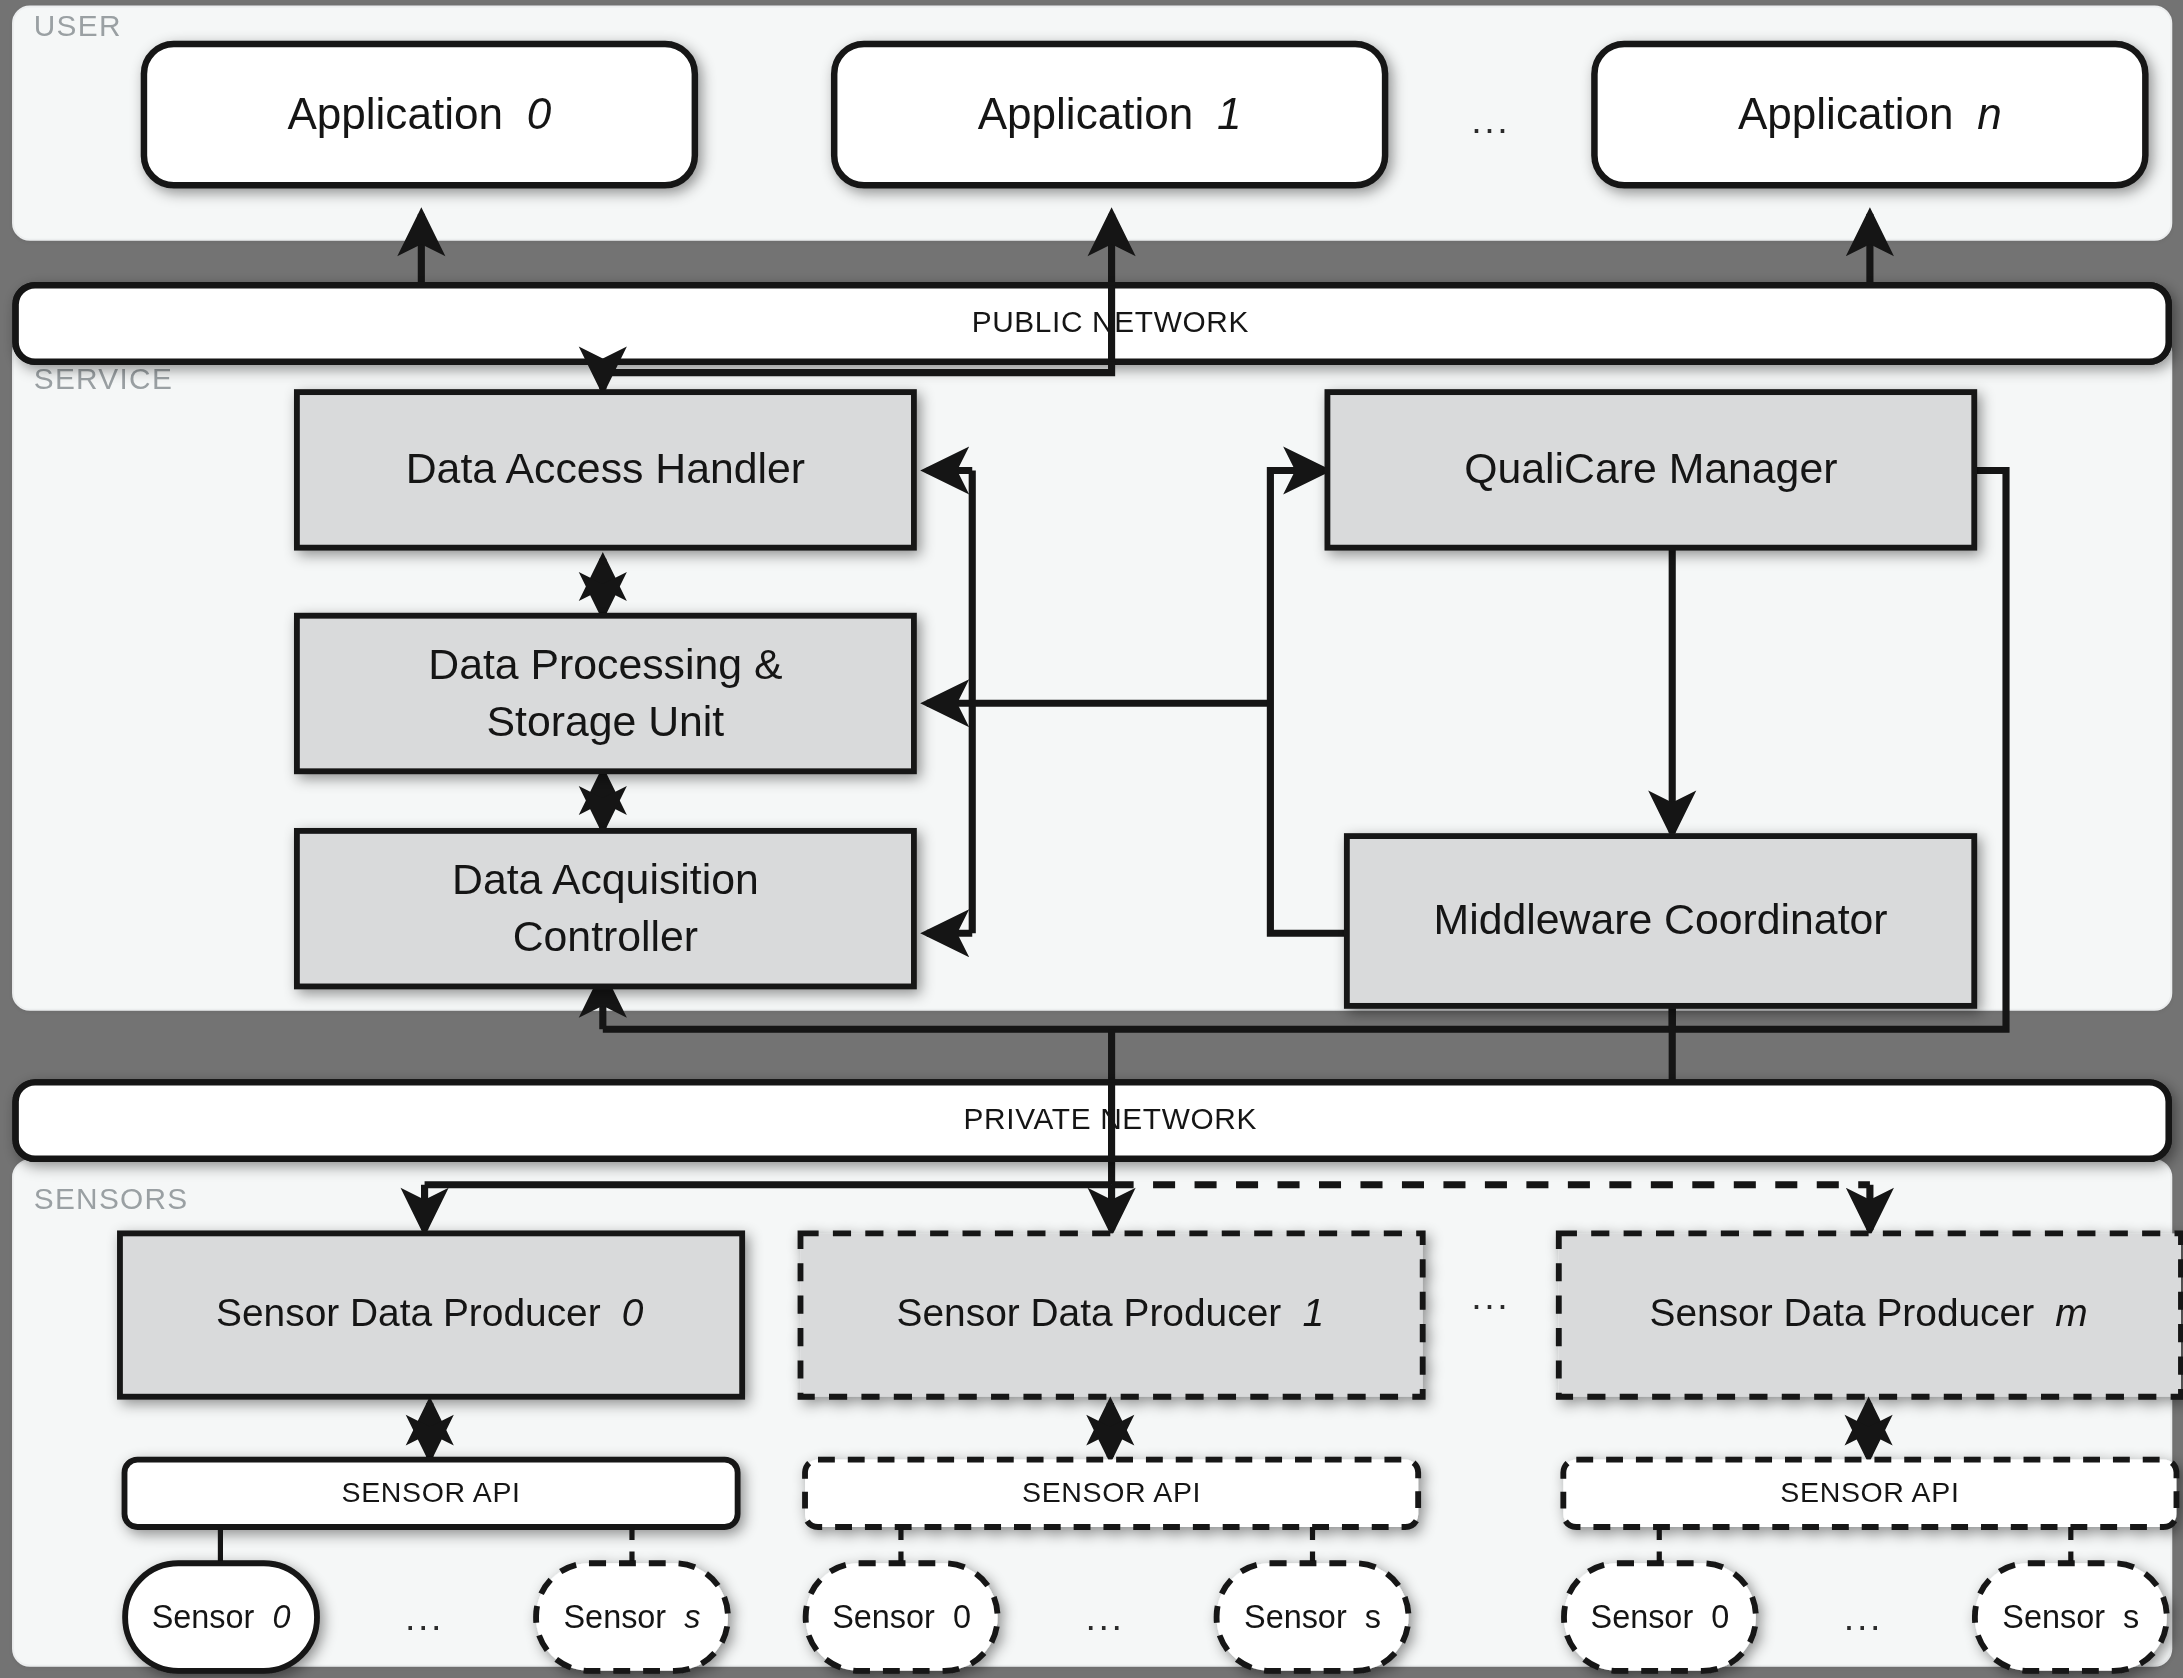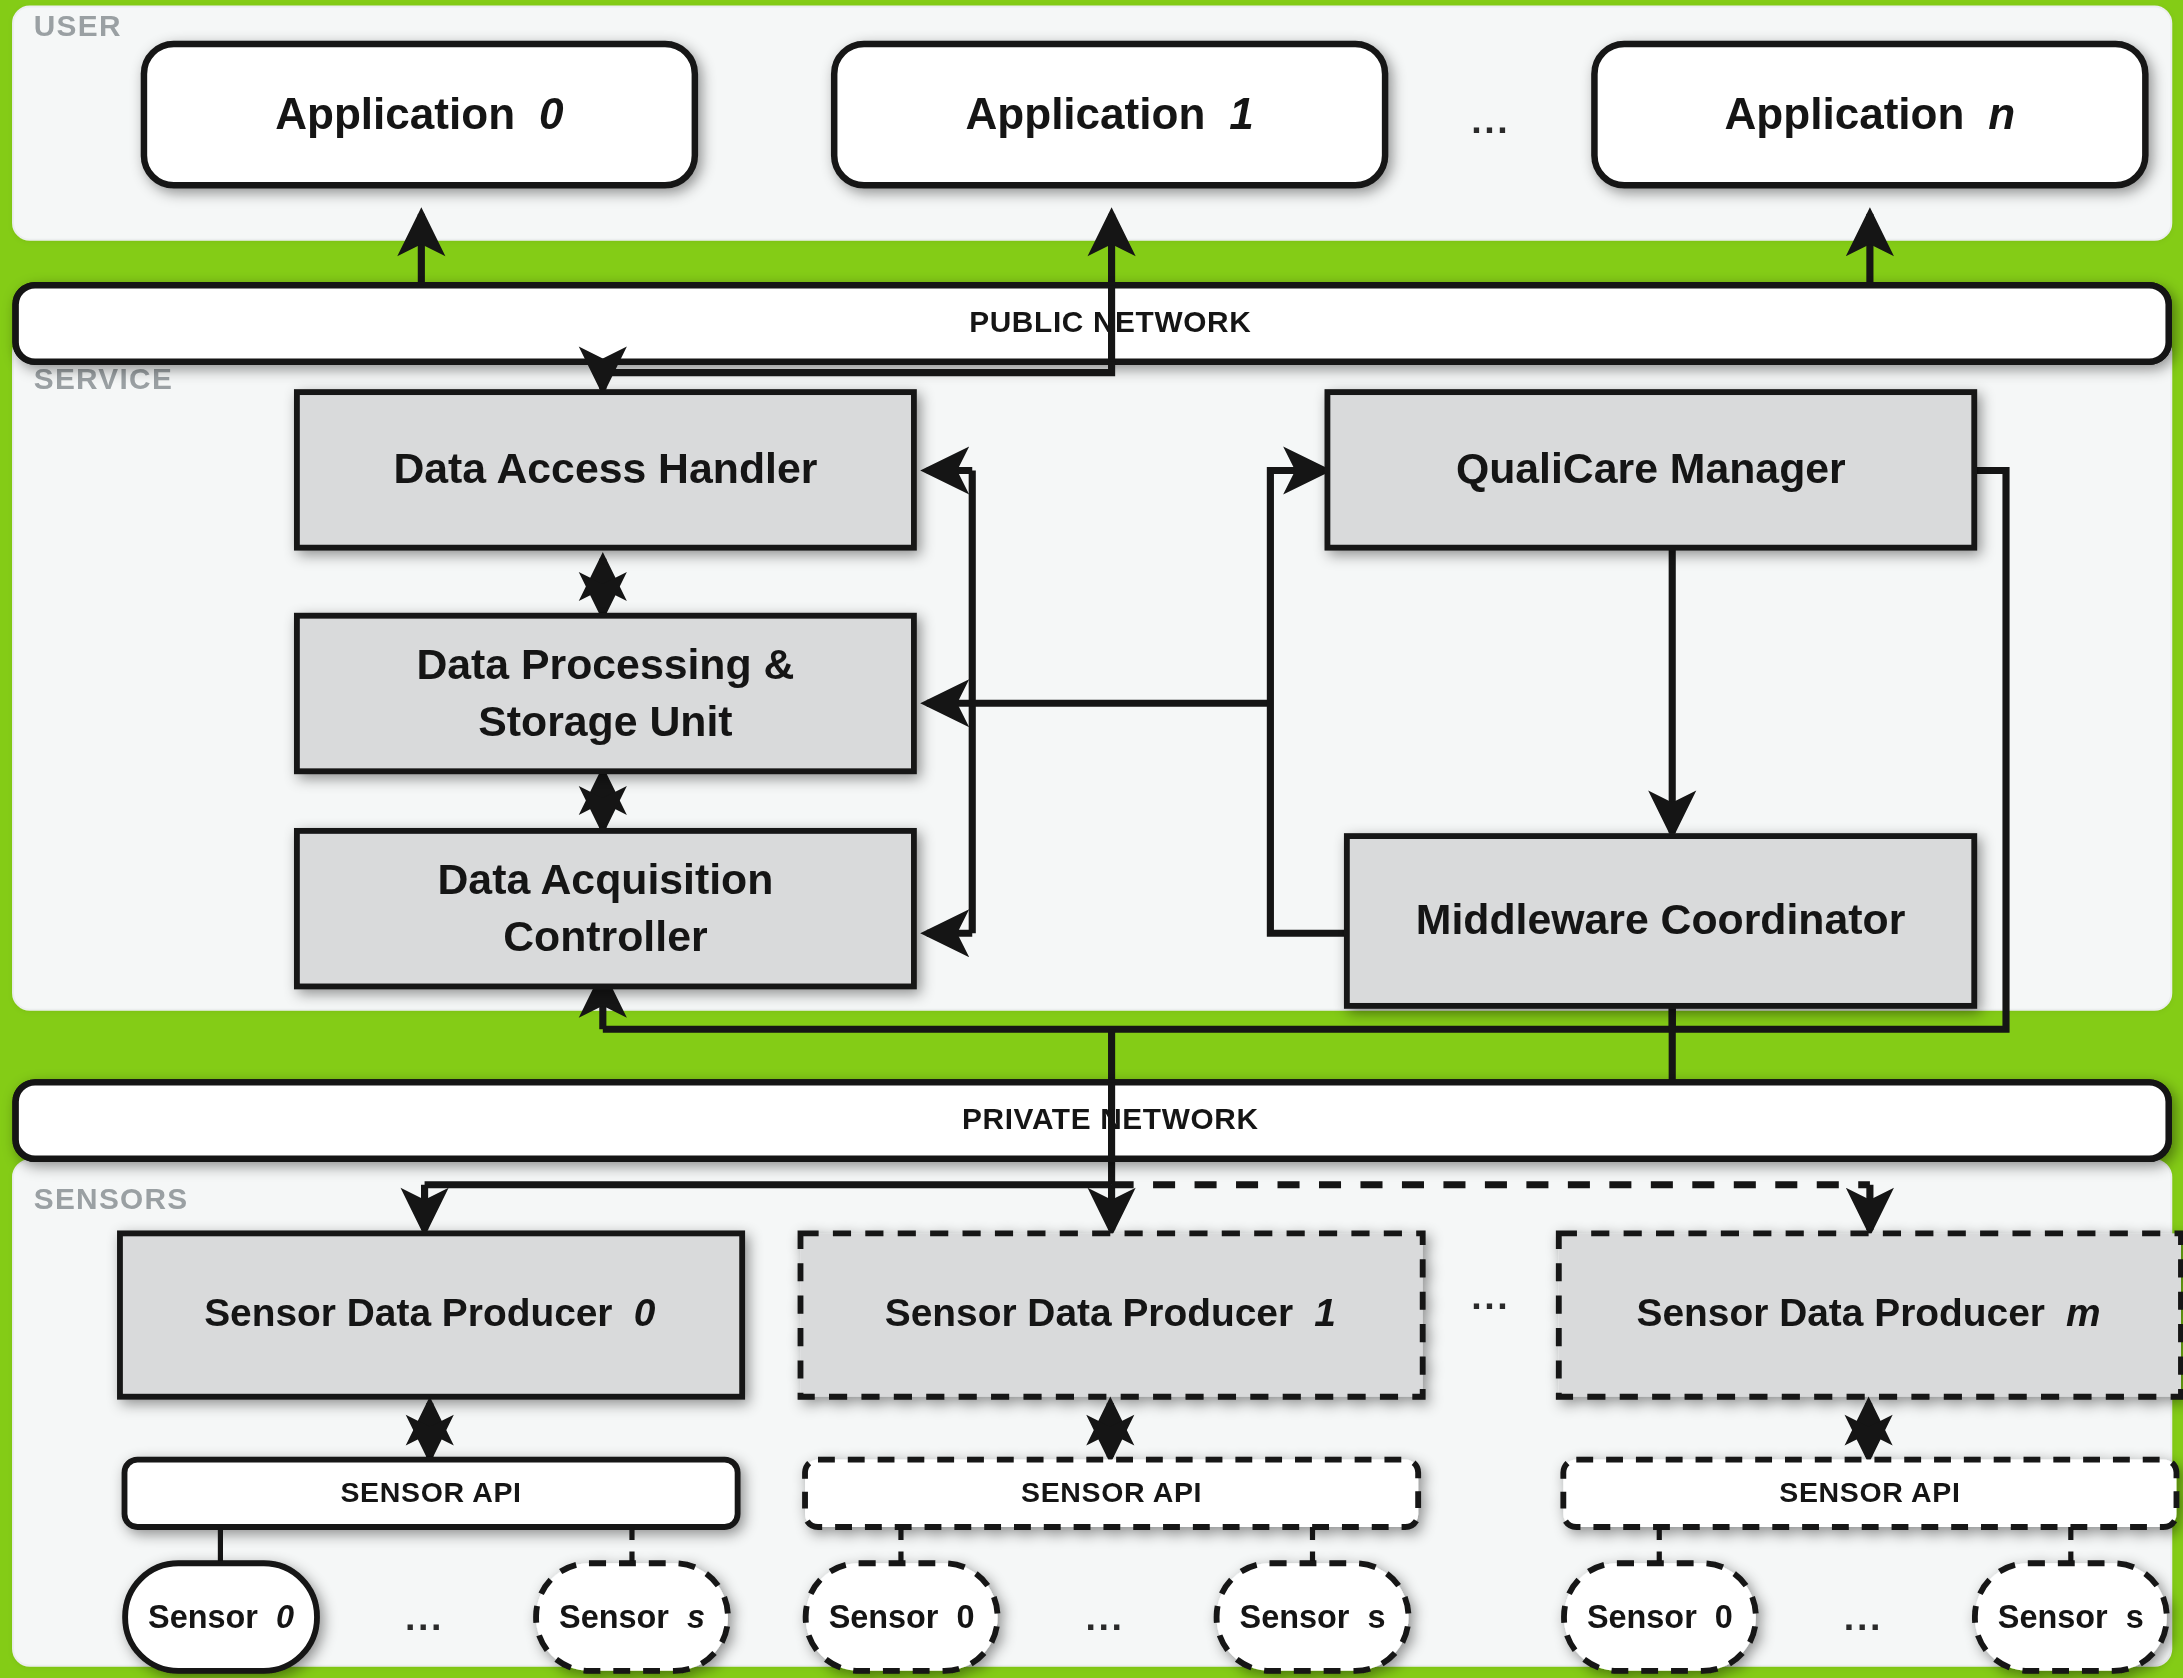--- a/index.html
+++ b/index.html
@@ -1,17 +1,17 @@
 <!DOCTYPE html>
 <html style="font-size:10.4px"><head>
 <meta charset="utf-8">
 <style>
   html,body{margin:0;padding:0;background:#ffffff;}
   body{font-family:"Liberation Sans", sans-serif;}
-  #stage{position:relative;width:2183px;height:1678px;background:#84cc16;overflow:hidden;font-weight:bold;}
+  #stage{position:relative;width:2183px;height:1678px;background:#737373;overflow:hidden;}
   #stage svg{position:absolute;left:0;top:0;width:2183px;height:1678px;}
   .zone-label{
     fill:#9aa0a3;
     font-family:"Liberation Sans", sans-serif;
     font-size:46px;
     letter-spacing:2px;
   }
   .node-text{
     font-family:"Liberation Sans", sans-serif;
     fill:#151515;

